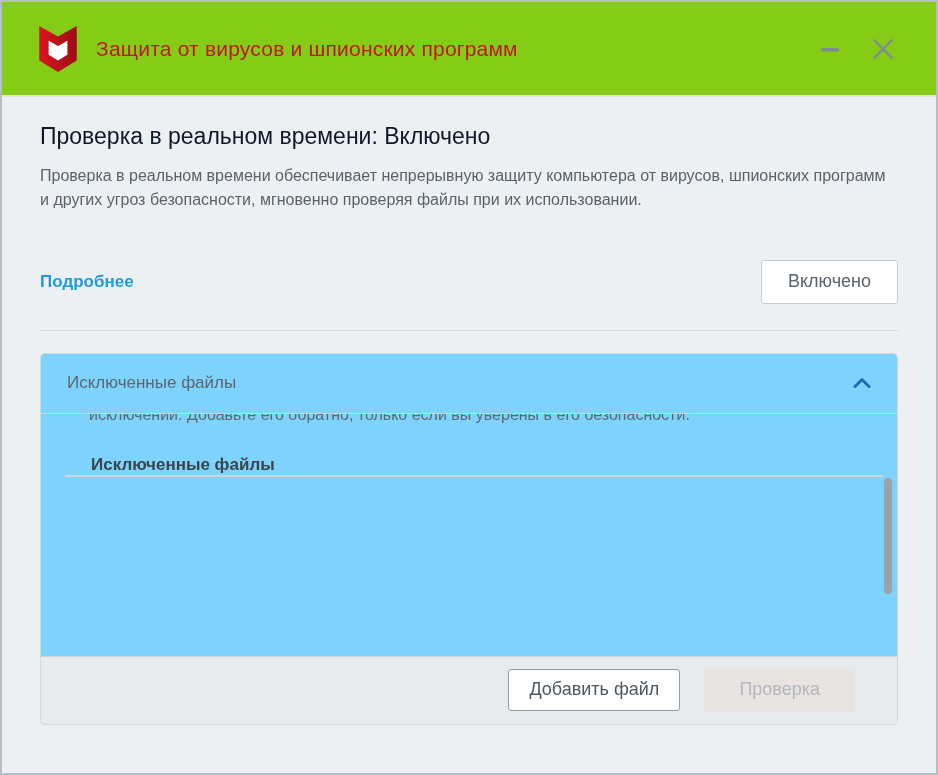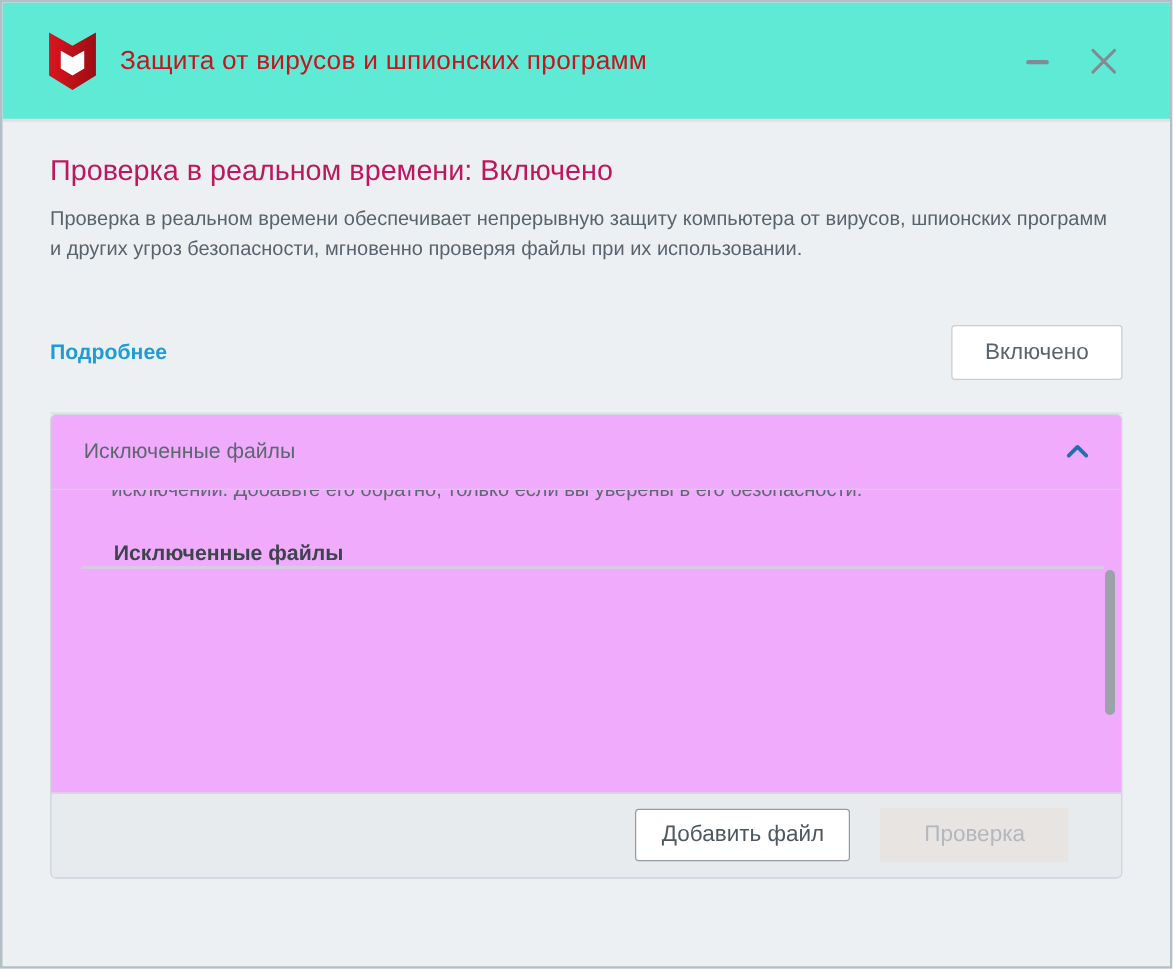--- a/index.html
+++ b/index.html
@@ -16,58 +16,59 @@
     width:938px;height:775px;
     border:2px solid #b3bfc7;
     background:#edf0f3;
     display:flex;flex-direction:column;
     overflow:hidden;
   }
 
   
   .titlebar{
     height:95px;flex-shrink:0;
-    background:#5eead4;
+    background:#84cc16;
     border-bottom:2px solid #dbe1e5;
     display:flex;align-items:center;
     padding:0 34px;
   }
   .logo{display:inline-flex;flex-shrink:0;}
   .app-title{
     margin:0 0 0 16px;
     font-size:21px;font-weight:400;
     color:var(--brand-red);
     letter-spacing:.2px;
   }
   .win-controls{margin-left:auto;display:flex;align-items:center;gap:16px;}
   .win-btn{
     background:none;border:none;padding:6px;margin:0;
     color:#828b93;cursor:pointer;display:inline-flex;align-items:center;
   }
 
   
   .content{padding:0 38px;flex:1;display:flex;flex-direction:column;min-height:0;}
-  .page-heading{margin:26px 0 0;font-size:23px;font-weight:400;color:#be185d;}
+  .page-heading{margin:26px 0 0;font-size:23px;font-weight:400;color:#0f172a;}
   .description{margin:14px 0 0;font-size:16px;line-height:1.5;color:#59636c;max-width:874px;}
 
   .action-row{margin-top:48px;display:flex;align-items:center;justify-content:space-between;}
   .details-link{color:var(--link-blue);font-weight:700;font-size:17px;text-decoration:none;}
   .btn{
     font-family:inherit;font-size:18px;
     color:#59636b;background:#fff;
     border:1px solid #c6cdd3;border-radius:3px;
     padding:10px 26px;cursor:pointer;line-height:1.2;
   }
   .divider{border:none;border-top:1px solid #d7dde1;margin:26px 0 0;}
 
   
   .panel{
+    margin-top:22px;
     height:372px;
     border:1px solid #d2d9de;border-radius:5px;
-    background:#f0abfc;
+    background:#7dd3fc;
     display:flex;flex-direction:column;overflow:hidden;justify-content:center;
   }
   .panel-header{
     height:60px;flex-shrink:0;
     display:flex;align-items:center;justify-content:space-between;
     padding:0 26px;
     border-bottom:1px solid #cdd4d9;
     font-size:17px;color:#5c666e;
     cursor:pointer;
   }

